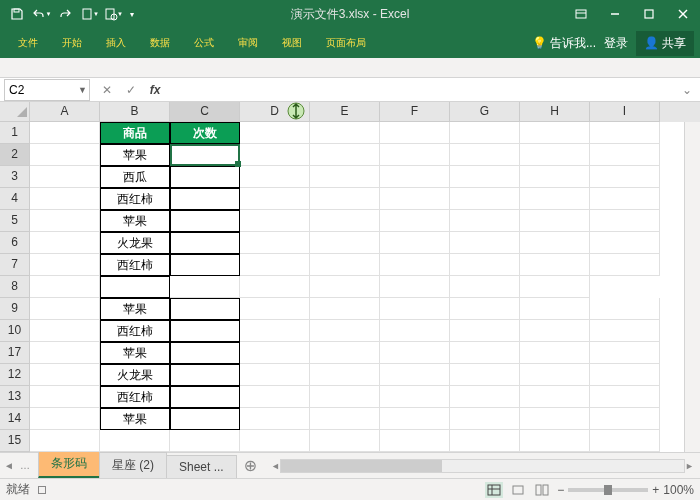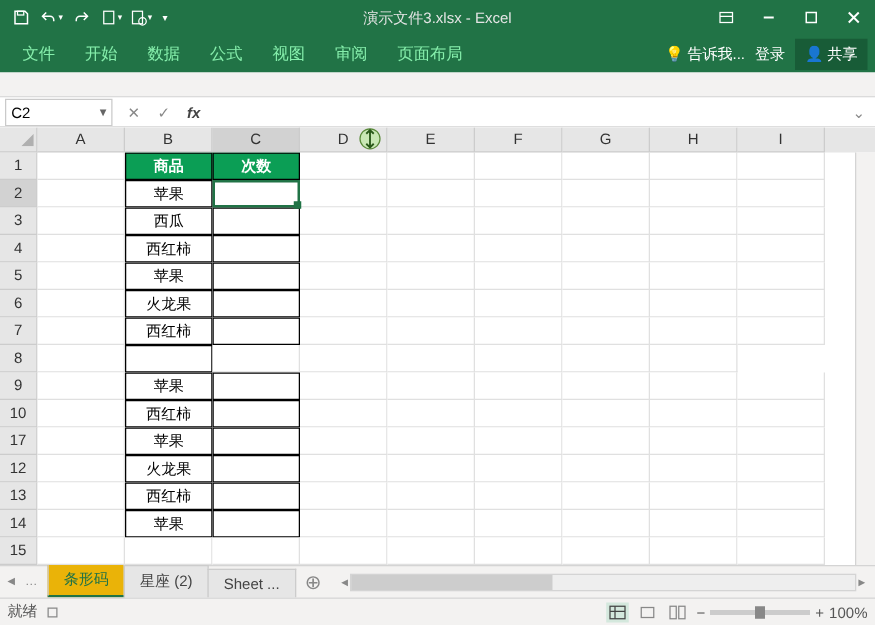--- a/index.html
+++ b/index.html
@@ -4,21 +4,21 @@
 <style>
 *{box-sizing:border-box;margin:0;padding:0;font-family:"Microsoft YaHei","Segoe UI",sans-serif;font-size:12px;user-select:none}
 body{width:700px;height:500px;background:#fff;display:flex;flex-direction:column;overflow:hidden}
 .titlebar{height:28px;background:#217346;display:flex;align-items:center;color:#fff;position:relative}
 .qat{display:flex;align-items:center;gap:2px;padding-left:6px}
 .qat-btn{width:22px;height:22px;display:flex;align-items:center;justify-content:center;cursor:pointer}
 .title{position:absolute;left:50%;transform:translateX(-50%);color:#e5e5e5;font-size:12px}
 .win-controls{margin-left:auto;display:flex;align-items:center}
 .win-btn{width:34px;height:28px;display:flex;align-items:center;justify-content:center;cursor:pointer;color:#fff}
 .ribbon-tabs{height:30px;background:#217346;display:flex;align-items:center;padding-left:6px;gap:0}
-.rtab{padding:6px 12px;color:#86efac;cursor:pointer;font-size:13px}
+.rtab{padding:6px 12px;color:#fde047;cursor:pointer;font-size:10px}
 .ribbon-right{margin-left:auto;display:flex;align-items:center;gap:8px;padding-right:6px;color:#fff}
 .tellme{display:flex;align-items:center;gap:3px;font-size:12px}
 .share-btn{background:#185c37;padding:4px 8px;display:flex;align-items:center;gap:3px;cursor:pointer}
 .ribbon-body{height:20px;background:#f3f2f1;border-bottom:1px solid #d4d4d4}
 .namebar{height:24px;display:flex;align-items:center;border-bottom:1px solid #d4d4d4;background:#fff}
 .namebox{width:86px;height:22px;border:1px solid #cacaca;display:flex;align-items:center;padding:0 4px;margin-left:4px;position:relative;background:#fff}
 .namebox input{border:none;outline:none;width:60px;font-size:12px}
 .namebox .drop{position:absolute;right:2px;font-size:9px;color:#666}
 .fxbar{display:flex;align-items:center;flex:1;margin-left:6px;gap:2px}
 .fx-btn{width:22px;height:20px;display:flex;align-items:center;justify-content:center;color:#888;cursor:pointer}
@@ -40,21 +40,21 @@
 .cell.th{background:#0b9e55;color:#fff;font-weight:bold;border:1px solid #000}
 .cell.blank{border-right:1px solid #e0e0e0;border-bottom:1px solid #e0e0e0}
 .active-cell{position:absolute;border:2px solid #217346;pointer-events:none}
 .fillhandle{position:absolute;right:-3px;bottom:-3px;width:6px;height:6px;background:#217346}
 .cursor{position:absolute;left:287px;top:0px;width:18px;height:18px;pointer-events:none}
 .sheet-tabs{height:26px;background:#f3f2f1;display:flex;align-items:center;border-top:1px solid #d4d4d4}
 .nav-arrows{display:flex;gap:2px;padding:0 4px}
 .nav-btn{width:14px;color:#888;cursor:pointer;font-size:10px}
 .stabs{display:flex;align-items:flex-end;height:100%}
 .stab{padding:4px 12px;border:1px solid #ccc;border-bottom:none;background:#e6e6e6;margin-right:-1px;cursor:pointer;font-size:12px;color:#444}
-.stab.active{background:#eab308;color:#217346;border-bottom:2px solid #217346}
+.stab.active{background:#fdba74;color:#217346;border-bottom:2px solid #217346}
 .add-sheet{padding:0 8px;color:#888;cursor:pointer;font-size:16px}
 .hscroll-area{flex:1;display:flex;align-items:center;padding:0 6px}
 .hscroll{flex:1;height:14px;background:#eee;position:relative;border:1px solid #d4d4d4}
 .hthumb{position:absolute;left:0;top:0;height:12px;width:40%;background:#cdcdcd}
 .statusbar{height:22px;background:#f3f2f1;display:flex;align-items:center;border-top:1px solid #d4d4d4;padding:0 6px;color:#555;font-size:11px}
 .sb-left{display:flex;gap:8px;align-items:center}
 .rec{width:8px;height:8px;border:1px solid #888}
 .sb-right{margin-left:auto;display:flex;align-items:center;gap:6px}
 .view-btn{width:18px;height:16px;display:flex;align-items:center;justify-content:center;cursor:pointer;color:#666}
 .view-btn.active{background:#d4e8dd}
@@ -126,24 +126,25 @@
           <line x1="10" y1="2" x2="2" y2="10" stroke="#fff" stroke-width="1.5"></line>
         </svg>
       </div>
   </div>
 </div>
 
 <div class="ribbon-tabs">
   <div id="rtabs" style="display:flex">
       <div class="rtab">文件</div>
       <div class="rtab">开始</div>
+      <div class="rtab">插入</div>
       <div class="rtab">数据</div>
       <div class="rtab">公式</div>
+      <div class="rtab">审阅</div>
       <div class="rtab">视图</div>
-      <div class="rtab">审阅</div>
       <div class="rtab">页面布局</div>
     </div>
   <div class="ribbon-right">
     <div class="tellme">
         <span>💡</span>
         <span>告诉我...</span>
       </div>
     <div>登录</div>
     <div class="share-btn">
         <span>👤</span>

